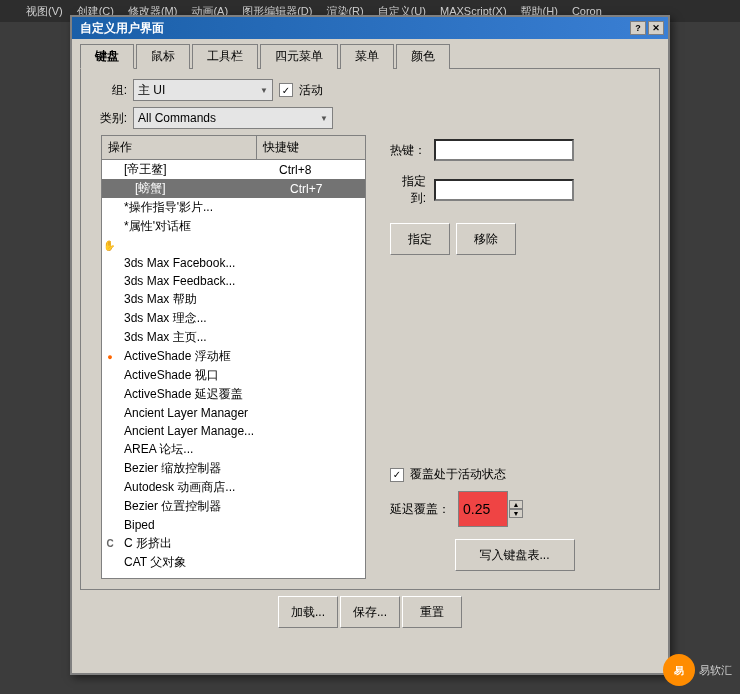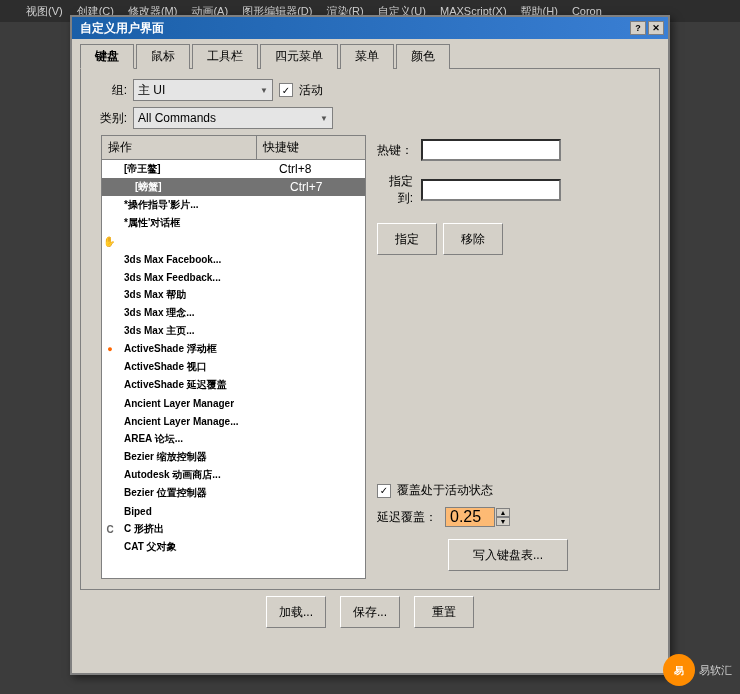--- a/index.html
+++ b/index.html
@@ -173,21 +173,21 @@
       background: white;
       display: flex;
       align-items: center;
       justify-content: center;
       font-size: 10px;
     }
 
     
     .main-content {
       display: flex;
-      gap: 11px;
+      gap: 24px;
       padding: 0 10px;
       margin-top: 6px;
     }
 
     
     .left-panel {
       width: 265px;
       flex-shrink: 0;
     }
 
@@ -250,25 +250,24 @@
 
     .command-item.selected {
       background: #737373;
       color: white;
       padding-left: 11px;
     }
 
     .command-item .cmd-name {
       width: 155px;
       padding-left: 4px;
-      font-size: 10px;
+      font-size: 12px;
       white-space: nowrap;
       overflow: hidden;
       text-overflow: ellipsis;
-      font-weight: bold;
     }
 
     .command-item .cmd-icon {
       width: 16px;
       height: 16px;
       margin-right: 2px;
       flex-shrink: 0;
       display: flex;
       align-items: center;
       justify-content: center;
@@ -353,24 +352,24 @@
       margin-bottom: 12px;
     }
 
     .delay-label {
       font-size: 12px;
       color: #000;
     }
 
     .delay-input {
       width: 50px;
-      height: 20px;
-      background: #fdba74;
-      border: 1px solid #808080;
-      font-size: 16px;
+      height: 36px;
+      background: #ef4444;
+      border: 1px solid #808080;
+      font-size: 14px;
       padding: 0 4px;
       display: flex;
       align-items: center;
     }
 
     .spinner-btns {
       display: flex;
       flex-direction: column;
     }
 
@@ -633,21 +632,21 @@
             </div>
           </div>
           <div class="write-btn">
             <button class="btn">写入键盘表...</button>
           </div>
         </div>
       </div>
     </div>
   </div>
 
-  <div style="display:flex; justify-content:center; gap:14px; padding: 6px 10px;">
+  <div style="display:flex; justify-content:center; gap:2px; padding: 6px 10px;">
     <button class="btn">加载...</button>
     <button class="btn">保存...</button>
     <button class="btn">重置</button>
   </div>
 </div>
 
 <div class="logo-area">
   <div class="logo-icon">
     <svg width="24" height="24" viewBox="0 0 24 24">
       <circle cx="12" cy="12" r="10" fill="#ff8c00"></circle>

